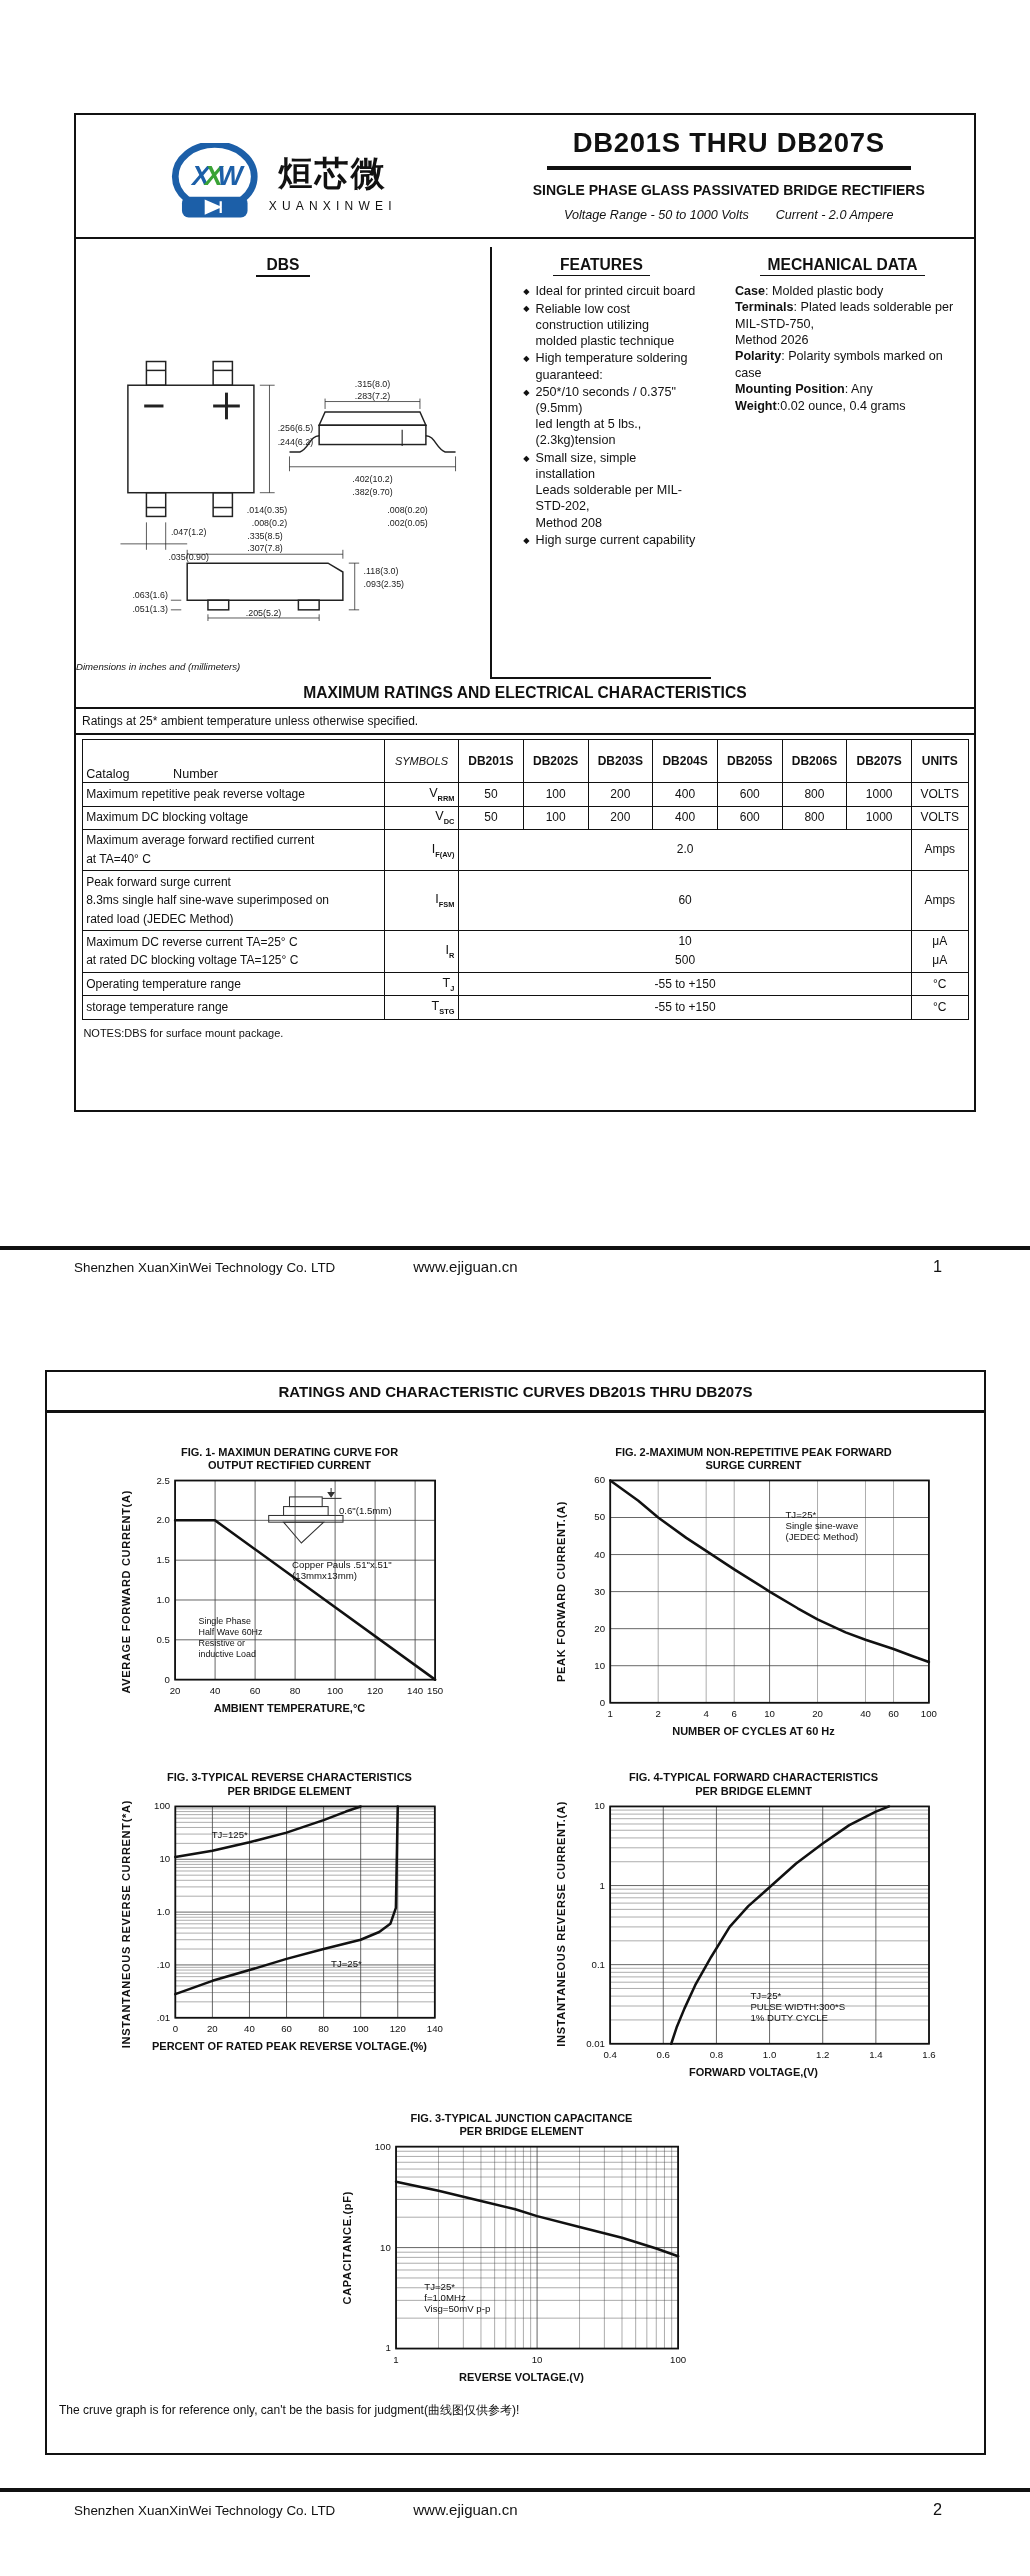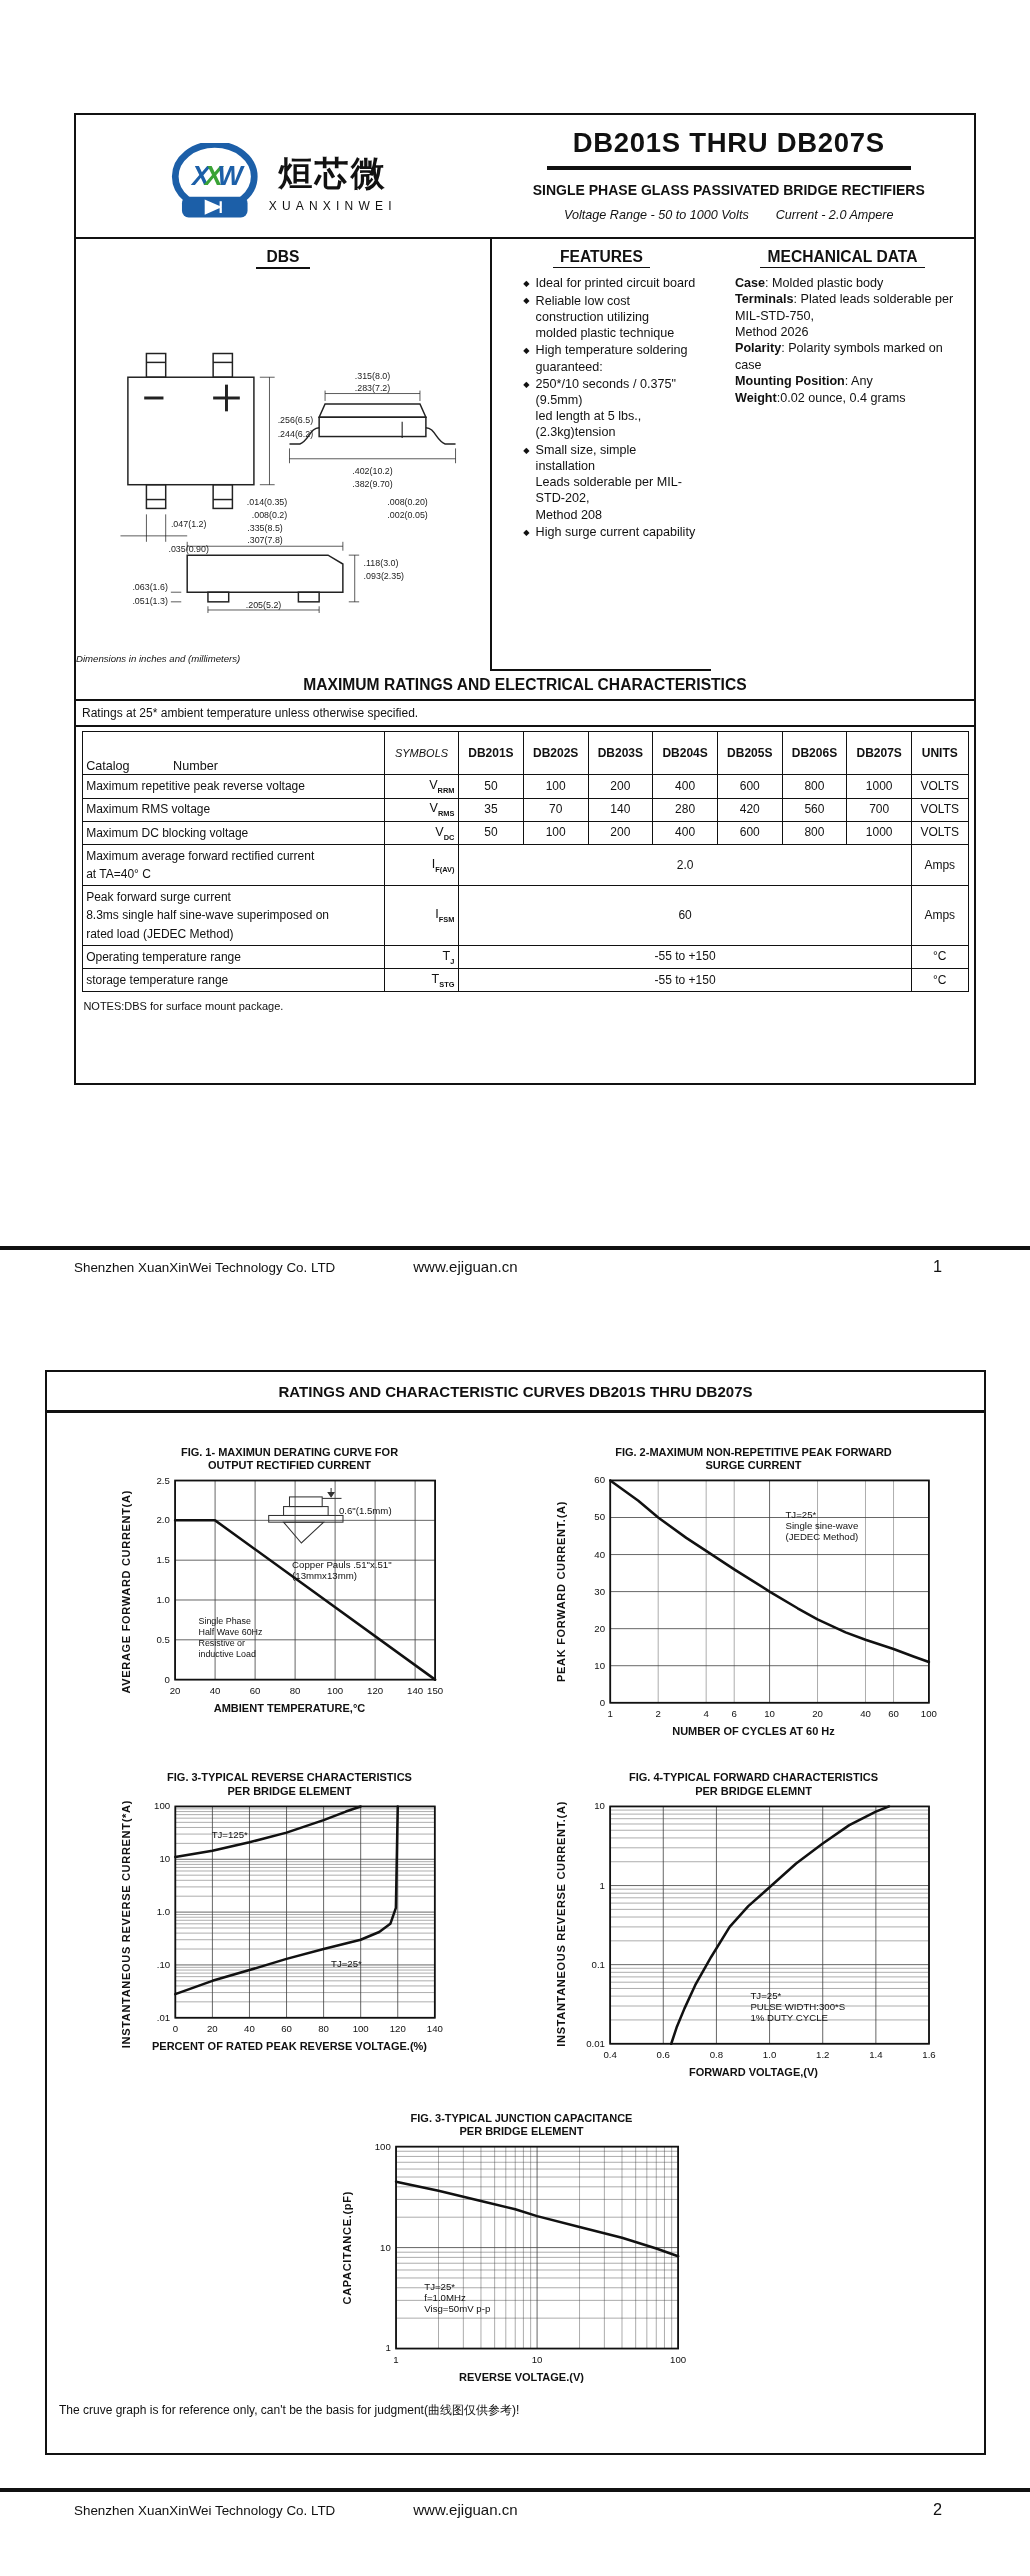--- a/index.html
+++ b/index.html
@@ -11,21 +11,21 @@
   .logo-box{width:415px;display:flex;align-items:center;justify-content:center;gap:7.4px;padding:10.4px 0;margin-top:12px;}
   .logo-txt{display:flex;flex-direction:column;align-items:center;}
   .logo-cn{font-size:34px;font-weight:bold;letter-spacing:2.2px;}
   .logo-en{font-size:12px;letter-spacing:5.2px;margin-top:1.5px;}
   .hdr-right{flex:1;padding:12px 7.4px 6px 0;display:flex;flex-direction:column;align-items:center;}
   .doc-title{font-size:27.5px;font-weight:bold;letter-spacing:0.7px;}
   .title-rule{width:364px;height:3.7px;background:#111;margin:7.4px 0 12px;}
   .doc-sub{font-size:14px;font-weight:bold;}
   .doc-range{font-size:12.6px;font-style:italic;margin-top:10.4px;display:flex;gap:27px;}
   
-  .cols{display:flex;min-height:432px;}
+  .cols{display:flex;min-height:432px;margin-top:8px;}
   .col-left{width:414px;border-right:2.2px solid #111;position:relative;}
   .pkg-title{text-align:center;margin-top:9px;font-size:15.6px;font-weight:bold;}
   .pkg-title span{border-bottom:2.2px solid #111;padding:0 10.4px 2.2px;}
   .pkg-caption{position:absolute;bottom:7.4px;width:100%;text-align:left;
                font-style:italic;font-size:9.6px;}
   .col-right{flex:1;display:flex;flex-direction:row;}
   .features{padding:6px 15px 12px;border-bottom:2.2px solid #111;}
   .sec-title{text-align:center;font-size:15.6px;font-weight:bold;margin:3px 0 9px;}
   .sec-title span{border-bottom:1.5px solid #111;padding:0 7.4px 2.2px;}
   ul.feat{list-style:none;margin:0;padding:0 0 0 16.3px;font-size:12.6px;line-height:1.28;}
@@ -261,32 +261,20 @@
           <td class="c-val">50</td>
           <td class="c-val">100</td>
           <td class="c-val">200</td>
           <td class="c-val">400</td>
           <td class="c-val">600</td>
           <td class="c-val">800</td>
           <td class="c-val">1000</td>
           <td class="c-units">VOLTS</td>
         </tr>
         <tr>
-          <td class="c-label">Maximum RMS voltage</td>
-          <td class="c-sym">V<sub>RMS</sub></td>
-          <td class="c-val">35</td>
-          <td class="c-val">70</td>
-          <td class="c-val">140</td>
-          <td class="c-val">280</td>
-          <td class="c-val">420</td>
-          <td class="c-val">560</td>
-          <td class="c-val">700</td>
-          <td class="c-units">VOLTS</td>
-        </tr>
-        <tr>
           <td class="c-label">Maximum DC blocking voltage</td>
           <td class="c-sym">V<sub>DC</sub></td>
           <td class="c-val">50</td>
           <td class="c-val">100</td>
           <td class="c-val">200</td>
           <td class="c-val">400</td>
           <td class="c-val">600</td>
           <td class="c-val">800</td>
           <td class="c-val">1000</td>
           <td class="c-units">VOLTS</td>
@@ -298,20 +286,29 @@
           <td class="c-val" colspan="7">2.0</td>
           <td class="c-units">Amps</td>
         </tr>
         <tr>
           <td class="c-label">Peak forward surge current
 8.3ms single half sine-wave superimposed on
 rated load (JEDEC Method)</td>
           <td class="c-sym">I<sub>FSM</sub></td>
           <td class="c-val" colspan="7">60</td>
           <td class="c-units">Amps</td>
+        </tr>
+        <tr>
+          <td class="c-label">Maximum DC reverse current      TA=25° C
+at rated DC blocking voltage      TA=125° C</td>
+          <td class="c-sym">I<sub>R</sub></td>
+          <td class="c-val" colspan="7">10
+500</td>
+          <td class="c-units">μA
+μA</td>
         </tr>
         <tr>
           <td class="c-label">Operating temperature range</td>
           <td class="c-sym">T<sub>J</sub></td>
           <td class="c-val" colspan="7">-55 to +150</td>
           <td class="c-units">°C</td>
         </tr>
         <tr>
           <td class="c-label">storage temperature range</td>
           <td class="c-sym">T<sub>STG</sub></td>

